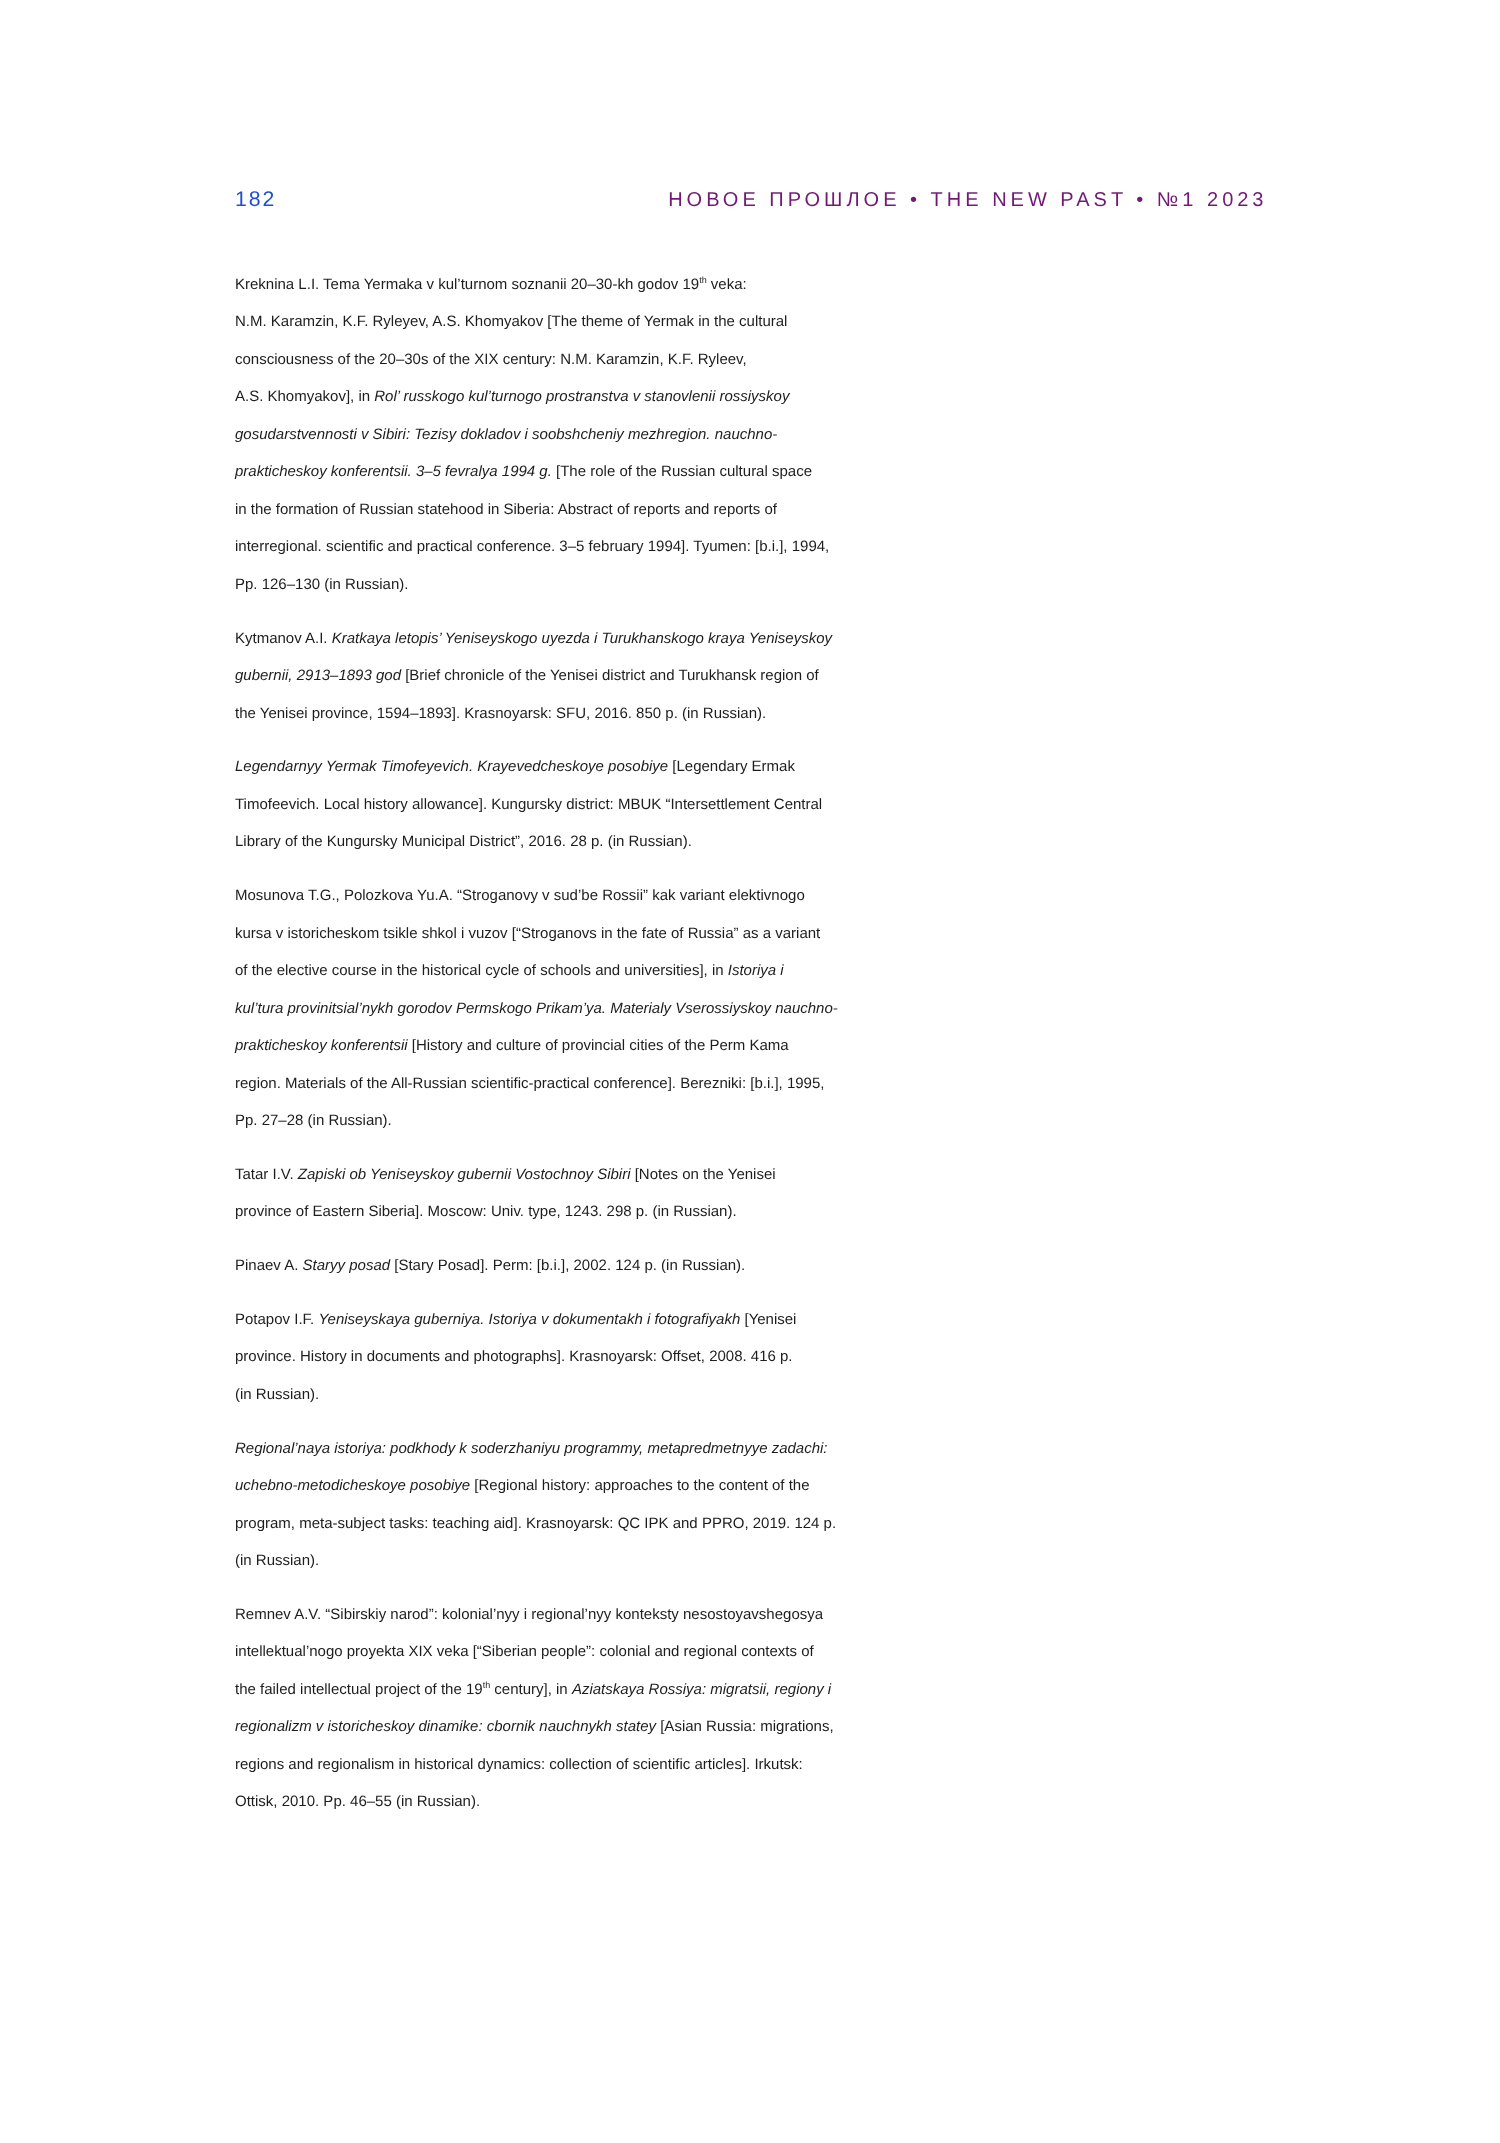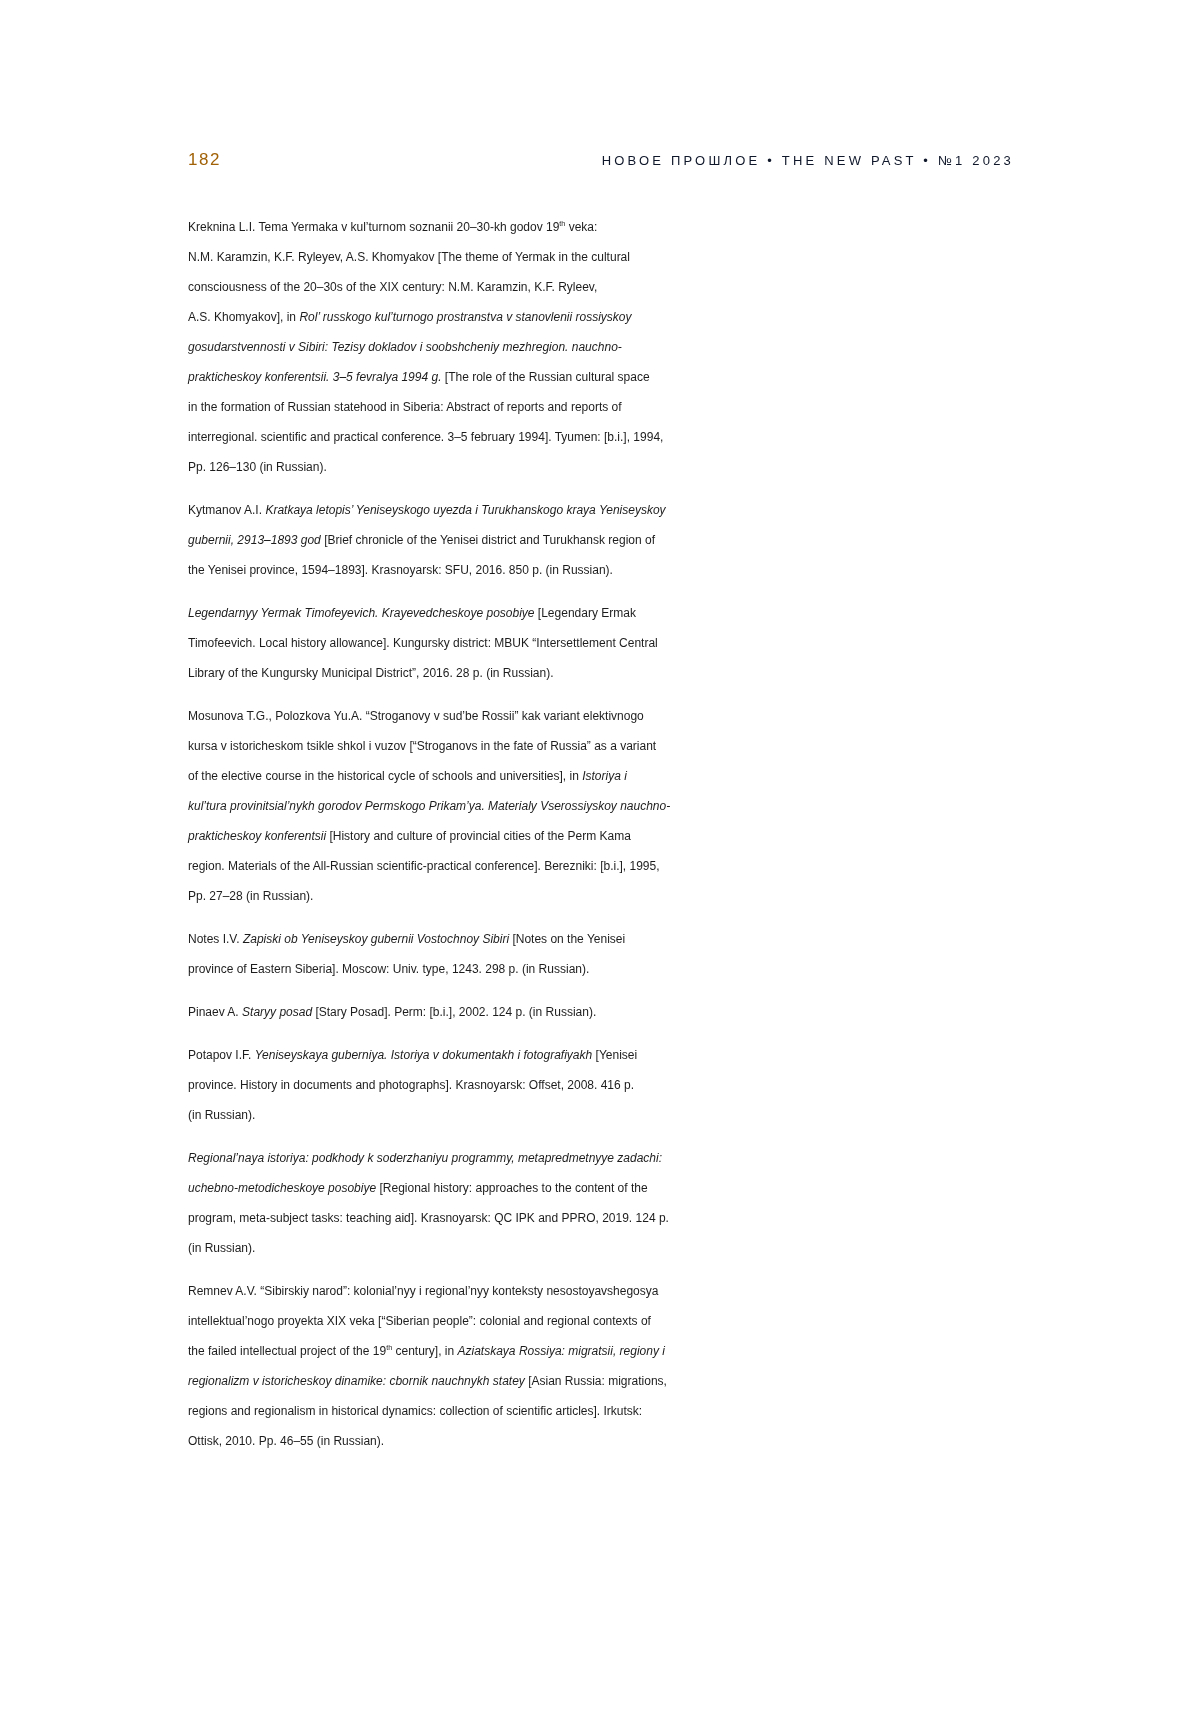--- a/index.html
+++ b/index.html
@@ -17,27 +17,27 @@
     left: 188px;
     right: 186px;
     top: 150px;
     display: flex;
     justify-content: space-between;
     align-items: baseline;
   }
   .page-num {
     font-size: 17px;
     letter-spacing: 1.5px;
-    color: #a16207;
+    color: #1d4ed8;
   }
   .journal-title {
-    font-size: 13px;
+    font-size: 16px;
     letter-spacing: 3.2px;
     white-space: nowrap;
-    color: #0f172a;
+    color: #701a75;
   }
   .refs {
     position: absolute;
     left: 188px;
     top: 212px;
     width: 990px;
   }
   .ref {
     margin: 0 0 13px 0;
     font-size: 12px;
@@ -76,21 +76,21 @@
       <p class="ref"><i>Legendarnyy Yermak Timofeyevich. Krayevedcheskoye posobiye</i><span> [Legendary Ermak
 Timofeevich. Local history allowance]. Kungursky district: MBUK “Intersettlement Central
 Library of the Kungursky Municipal District”, 2016. 28 p. (in Russian).</span></p>
       <p class="ref"><span>Mosunova T.G., Polozkova Yu.A. “Stroganovy v sud’be Rossii” kak variant elektivnogo
 kursa v istoricheskom tsikle shkol i vuzov [“Stroganovs in the fate of Russia” as a variant
 of the elective course in the historical cycle of schools and universities], in </span><i>Istoriya i
 kul’tura provinitsial’nykh gorodov Permskogo Prikam’ya. Materialy Vserossiyskoy nauchno-
 prakticheskoy konferentsii</i><span> [History and culture of provincial cities of the Perm Kama
 region. Materials of the All-Russian scientific-practical conference]. Berezniki: [b.i.], 1995,
 Pp. 27–28 (in Russian).</span></p>
-      <p class="ref"><span>Notes I.V. </span><i>Zapiski ob Yeniseyskoy gubernii Vostochnoy Sibiri</i><span> [Notes on the Yenisei
+      <p class="ref"><span>Tatar I.V. </span><i>Zapiski ob Yeniseyskoy gubernii Vostochnoy Sibiri</i><span> [Notes on the Yenisei
 province of Eastern Siberia]. Moscow: Univ. type, 1243. 298 p. (in Russian).</span></p>
       <p class="ref"><span>Pinaev A. </span><i>Staryy posad</i><span> [Stary Posad]. Perm: [b.i.], 2002. 124 p. (in Russian).</span></p>
       <p class="ref"><span>Potapov I.F. </span><i>Yeniseyskaya guberniya. Istoriya v dokumentakh i fotografiyakh</i><span> [Yenisei
 province. History in documents and photographs]. Krasnoyarsk: Offset, 2008. 416 p.
 (in Russian).</span></p>
       <p class="ref"><i>Regional’naya istoriya: podkhody k soderzhaniyu programmy, metapredmetnyye zadachi:
 uchebno-metodicheskoye posobiye</i><span> [Regional history: approaches to the content of the
 program, meta-subject tasks: teaching aid]. Krasnoyarsk: QC IPK and PPRO, 2019. 124 p.
 (in Russian).</span></p>
       <p class="ref"><span>Remnev A.V. “Sibirskiy narod”: kolonial’nyy i regional’nyy konteksty nesostoyavshegosya

